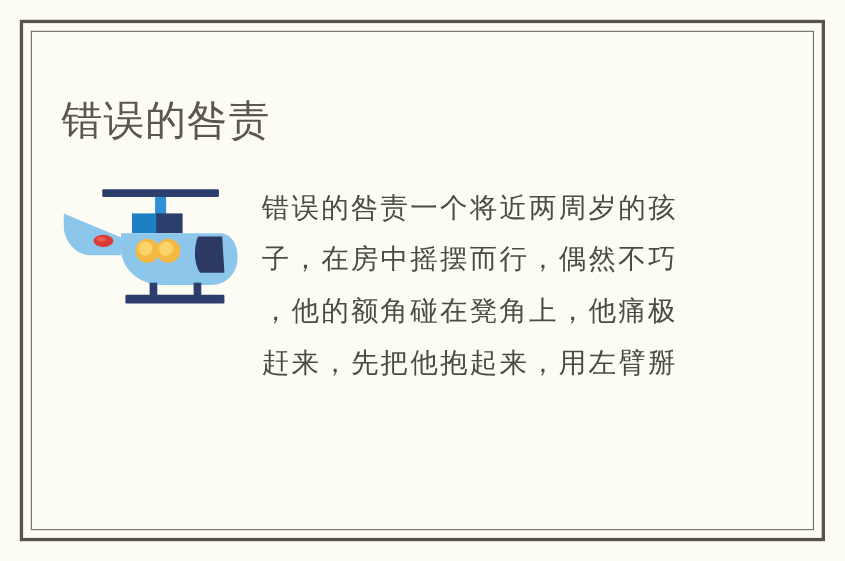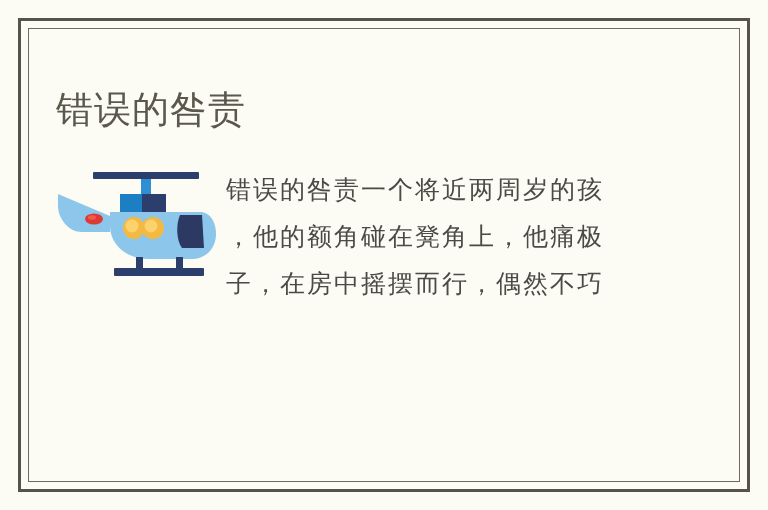--- a/index.html
+++ b/index.html
@@ -73,20 +73,21 @@
     top: 166px;
     width: 424px;
   }
   .body-line {
     font-family: "Liberation Serif", "DejaVu Serif", serif;
     font-size: 25px;
     line-height: 47px;
     color: #4B4A44;
     letter-spacing: 2.0px;
     white-space: nowrap;
+    margin-left: 12px;
   }
 
   
   .illustration {
     position: absolute;
     left: 52px;
     top: 160px;
     width: 170px;
     height: 120px;
   }
@@ -129,18 +130,19 @@
         <path d="M128 55 L150 55 L152 88 L130 88 C124 80 124 64 128 55 Z" fill="#2C3A63"></path>
 
         <rect x="84" y="97" width="7" height="12" fill="#2C3E6B"></rect>
         <rect x="124" y="97" width="7" height="12" fill="#2C3E6B"></rect>
         <rect x="62" y="108" width="90" height="8" rx="1" fill="#2C3E6B"></rect>
       </svg>
     </div>
 
     <div class="body-block">
       <div class="body-line">错误的咎责一个将近两周岁的孩</div>
+      <div class="body-line">子，在房中摇摆而行，偶然不巧</div>
       <div class="body-line">，他的额角碰在凳角上，他痛极</div>
-      <div class="body-line">子，在房中摇摆而行，偶然不巧</div>
+      <div class="body-line">赶来，先把他抱起来，用左臂掰</div>
     </div>
 
   </div>
 </div>
 
 </body></html>

